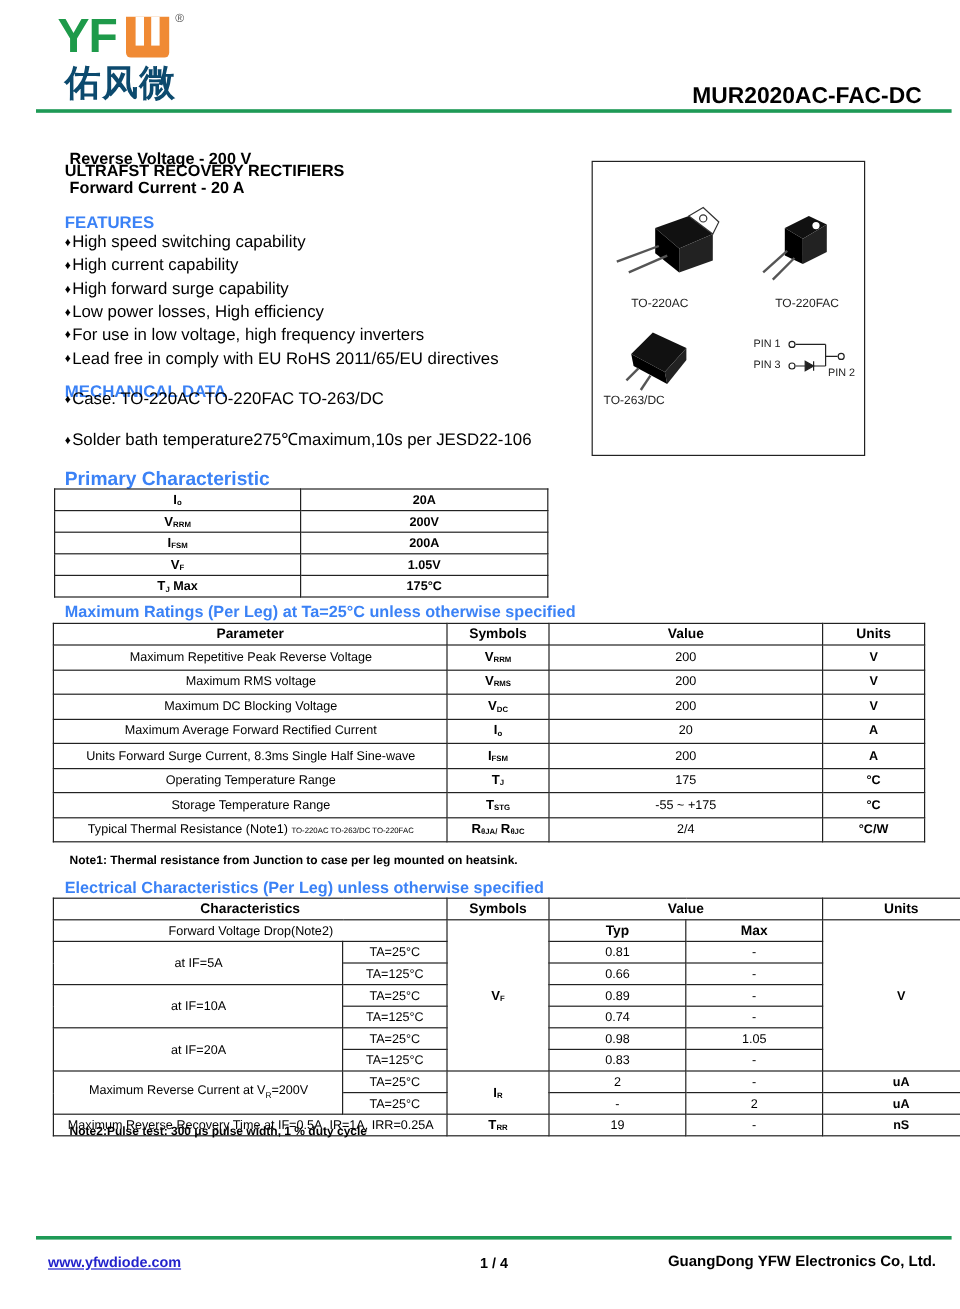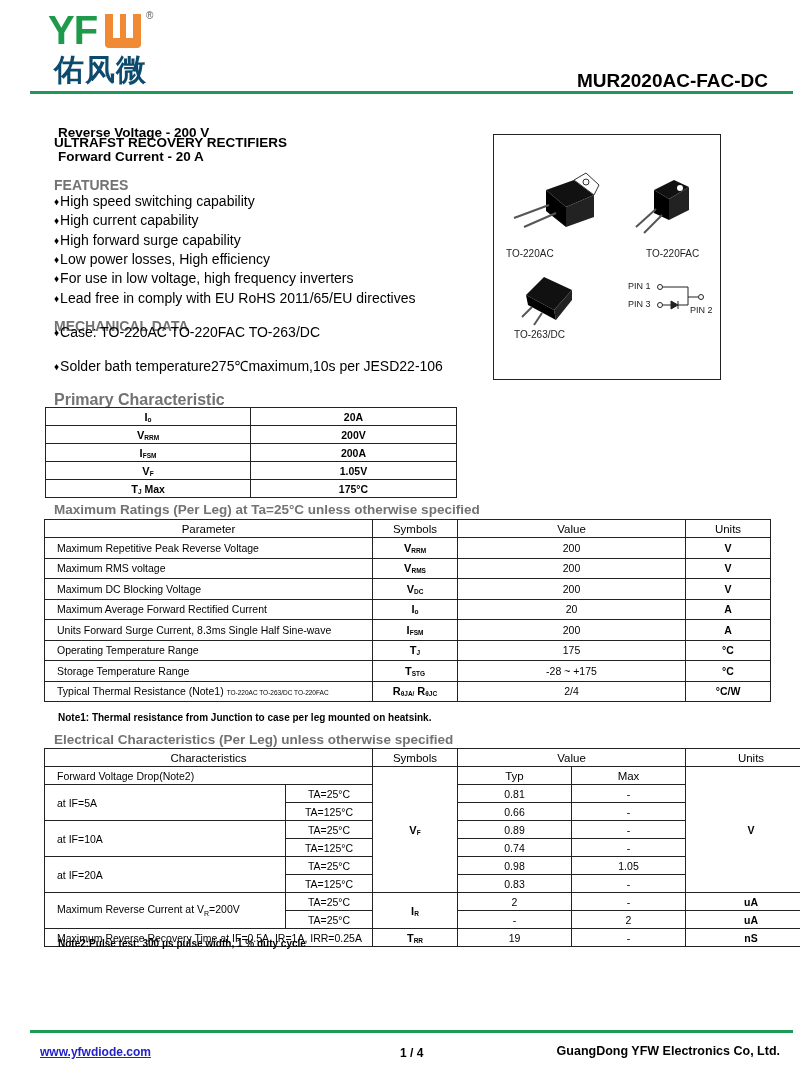--- a/index.html
+++ b/index.html
@@ -11,29 +11,29 @@
   .logo .w{position:absolute;left:57px;top:4px;width:36px;height:34px;background:#f08a34;border-radius:0 0 4px 4px;}
   .logo .w .s1,.logo .w .s2{position:absolute;top:0;width:7px;height:24px;background:#fff;}
   .logo .w .s1{left:8px}.logo .w .s2{left:21px}
   .logo .reg{position:absolute;left:98px;top:0;font-size:10px;color:#555;}
   .logo .cn{position:absolute;left:6px;top:44px;font-size:30px;line-height:32px;font-weight:bold;color:#0c4a6e;font-family:"DejaVu Sans",sans-serif;letter-spacing:1px;}
   .part{right:32px;top:70px;font-size:19px;font-weight:bold;}
   .hr-top{left:30px;top:91px;width:763px;height:3px;background:#1e9a56;}
   .hr-bot{left:30px;top:1030px;width:763px;height:3px;background:#1e9a56;}
   .h1{left:54px;top:102px;font-size:13.5px;font-weight:bold;margin-top:33px;}
   .sub{left:58px;font-size:13.5px;font-weight:bold;}
-  .green{color:#737373;font-weight:bold;font-size:14px;}
+  .green{color:#3b82f6;font-weight:bold;font-size:14px;}
   .bullet{left:54px;font-size:14px;white-space:nowrap;}
   .bullet .dia{font-size:10px;margin-right:1px;vertical-align:1px;}
   .pkgbox{left:493px;top:134px;width:228px;height:246px;border:1.5px solid #222;box-sizing:border-box;}
   .pkglabel{font-size:10px;color:#222;position:absolute;}
   table{border-collapse:collapse;position:absolute;}
   td,th{border:1.5px solid #222;padding:0;font-size:10.5px;text-align:center;height:17px;}
-  th{font-weight:normal;font-size:11.5px;}
-  td.l{text-align:left;padding-left:12px;}
+  th{font-weight:bold;font-size:11.5px;}
+  td.l{text-align:center;padding-left:1px;}
   td.b{font-weight:bold;}
   .sym{font-weight:bold;font-size:11px;}
   .sym sub{font-size:6.5px;vertical-align:-1px;font-weight:bold;}
   .note{font-size:10px;font-weight:bold;}
   .footer-link{left:40px;top:1045px;font-size:12px;font-weight:bold;color:#2222cc;text-decoration:underline;}
   .footer-page{left:400px;top:1046px;font-size:12px;font-weight:bold;}
   .footer-co{right:20px;top:1044px;font-size:12.5px;font-weight:bold;}
 </style>
 </head>
 <body>
@@ -102,23 +102,23 @@
       <line x1="194" y1="152" x2="194" y2="170"></line>
       <line x1="194" y1="162" x2="204" y2="162"></line>
       <circle cx="207" cy="162" r="2.5"></circle>
       <circle cx="166" cy="170" r="2.5"></circle>
       <line x1="169" y1="170" x2="177" y2="170"></line>
       <polygon points="177,166 177,174 184,170" fill="#222"></polygon>
       <line x1="184" y1="166" x2="184" y2="174"></line>
       <line x1="184" y1="170" x2="194" y2="170"></line>
     </g>
   </svg>
-  <span class="pkglabel" style="left:12px;top:113px">TO-220AC</span>
+  <span class="pkglabel" style="left:32px;top:113px">TO-220AC</span>
   <span class="pkglabel" style="left:152px;top:113px">TO-220FAC</span>
-  <span class="pkglabel" style="left:20px;top:194px">TO-263/DC</span>
+  <span class="pkglabel" style="left:9px;top:194px">TO-263/DC</span>
   <span class="pkglabel" style="left:134px;top:146px;font-size:9px">PIN 1</span>
   <span class="pkglabel" style="left:134px;top:164px;font-size:9px">PIN 3</span>
   <span class="pkglabel" style="left:196px;top:170px;font-size:9px">PIN 2</span>
 </div>
 
 <div class="abs green" style="left:54px;top:391px;font-size:16px">Primary Characteristic</div>
 <table id="primary-table" style="left:45px;top:407px;width:412px">
   <colgroup>
       <col style="width:205px">
       <col>
@@ -196,21 +196,21 @@
       </tr>
       <tr>
         <td class="l" style="height:19.5px">Operating Temperature Range</td>
         <td><span class="sym">T<sub>J</sub></span></td>
         <td>175</td>
         <td class="b">°C</td>
       </tr>
       <tr>
         <td class="l" style="height:19.5px">Storage Temperature Range</td>
         <td><span class="sym">T<sub>STG</sub></span></td>
-        <td>-28 ~ +175</td>
+        <td>-55 ~ +175</td>
         <td class="b">°C</td>
       </tr>
       <tr>
         <td class="l" style="height:19.5px">Typical Thermal Resistance (Note1) <span style="font-size:6.5px">TO-220AC TO-263/DC TO-220FAC</span></td>
         <td><span class="sym">R<sub>θJA/</sub></span> <span class="sym">R<sub>θJC</sub></span></td>
         <td>2/4</td>
         <td class="b">°C/W</td>
       </tr>
     </tbody>
 </table>

